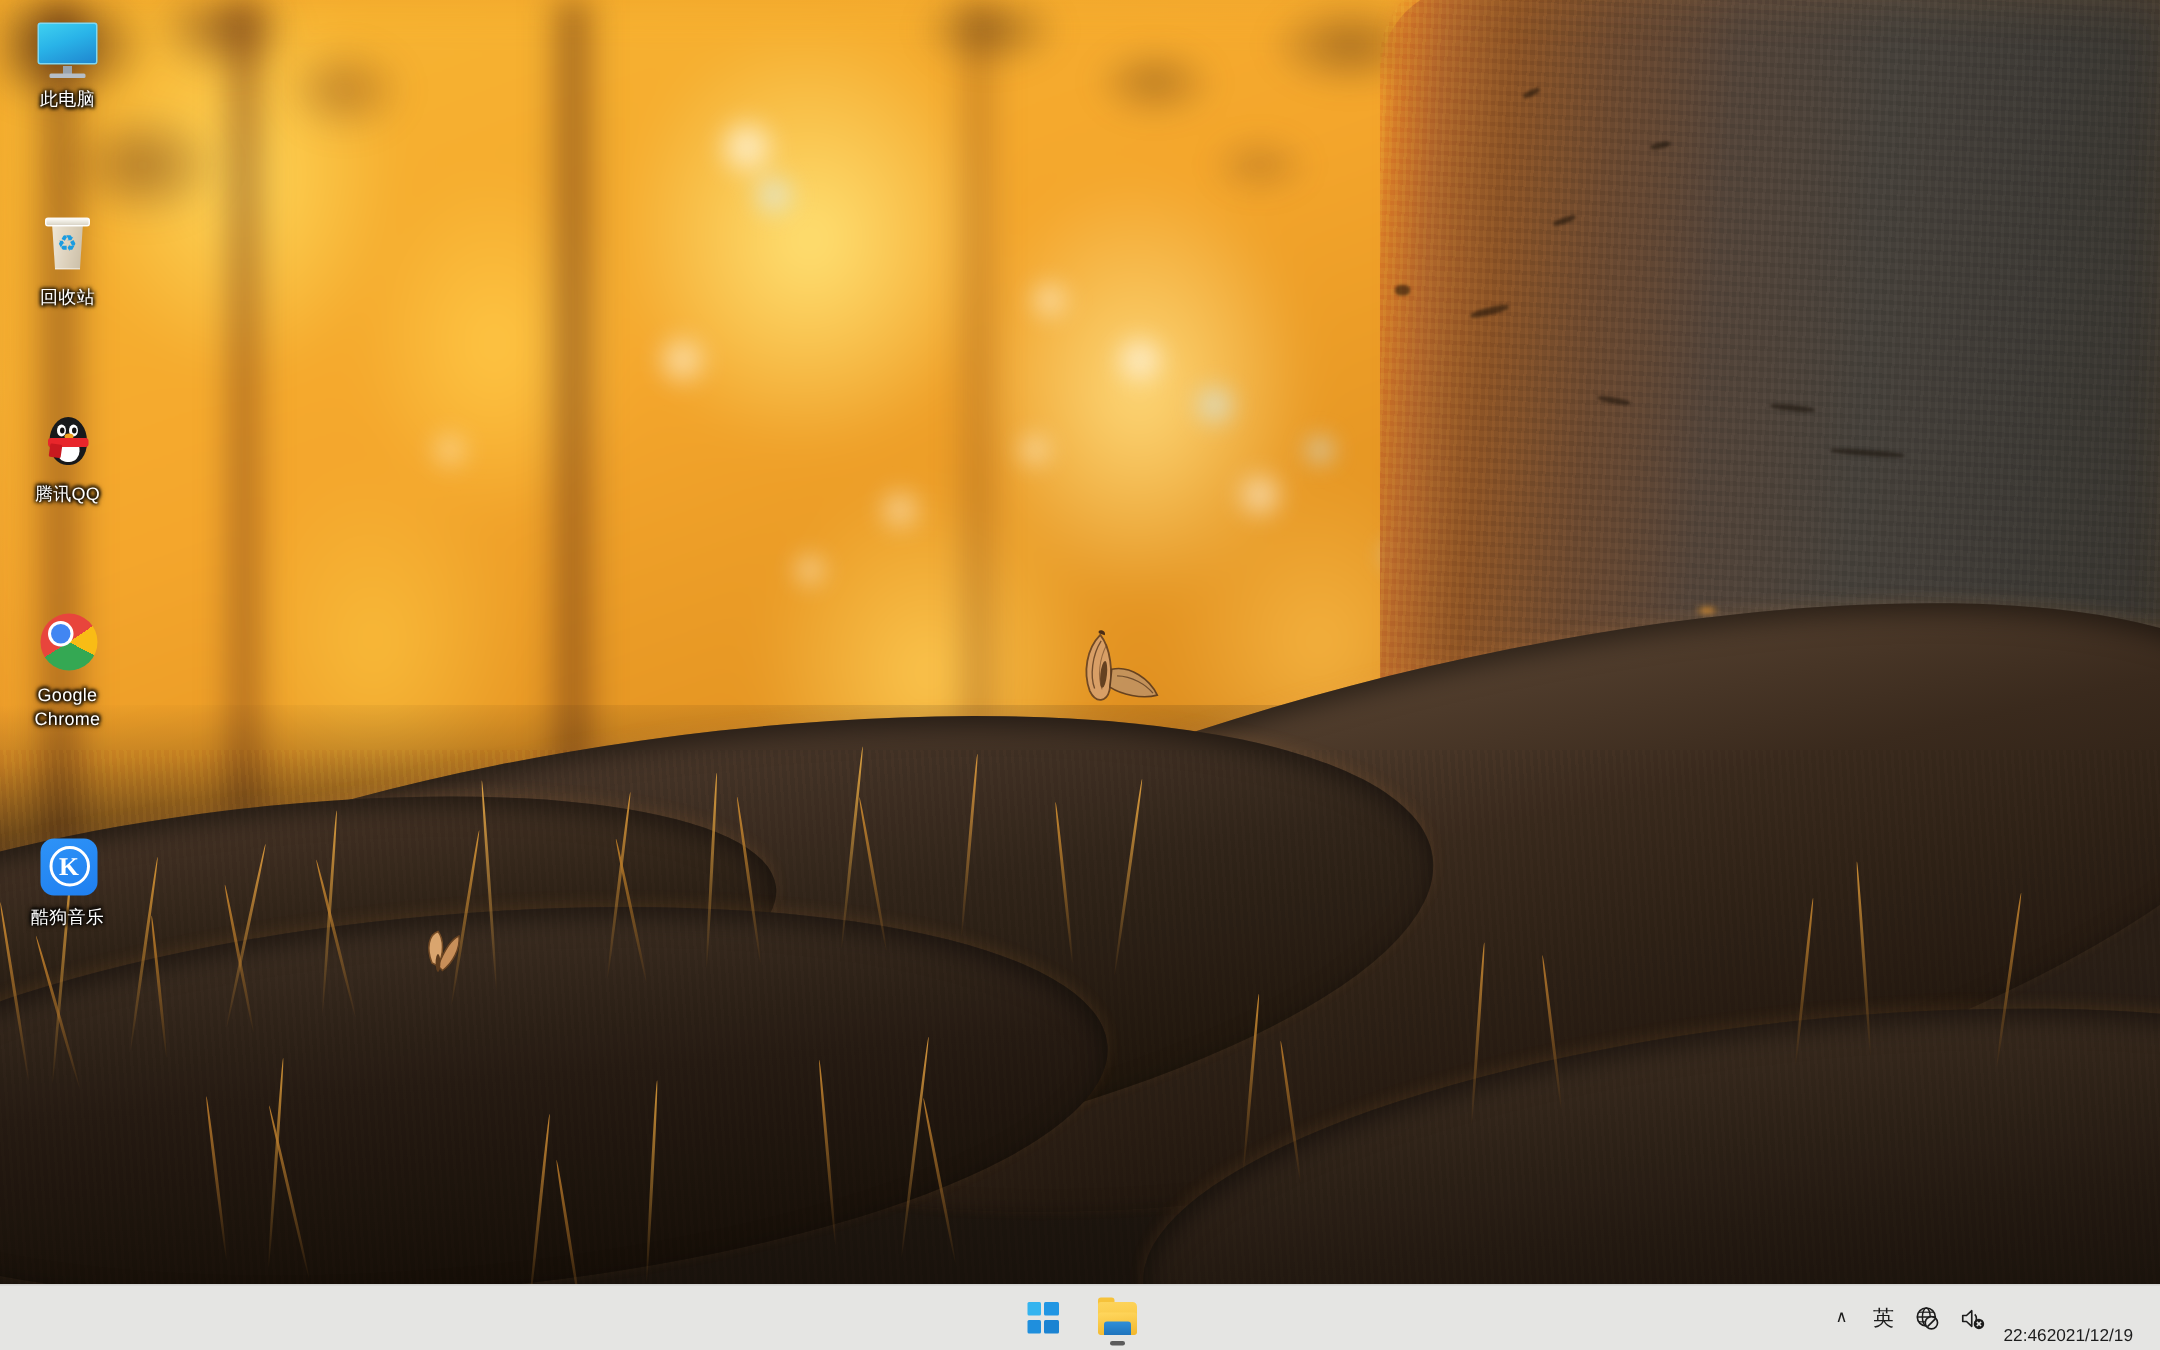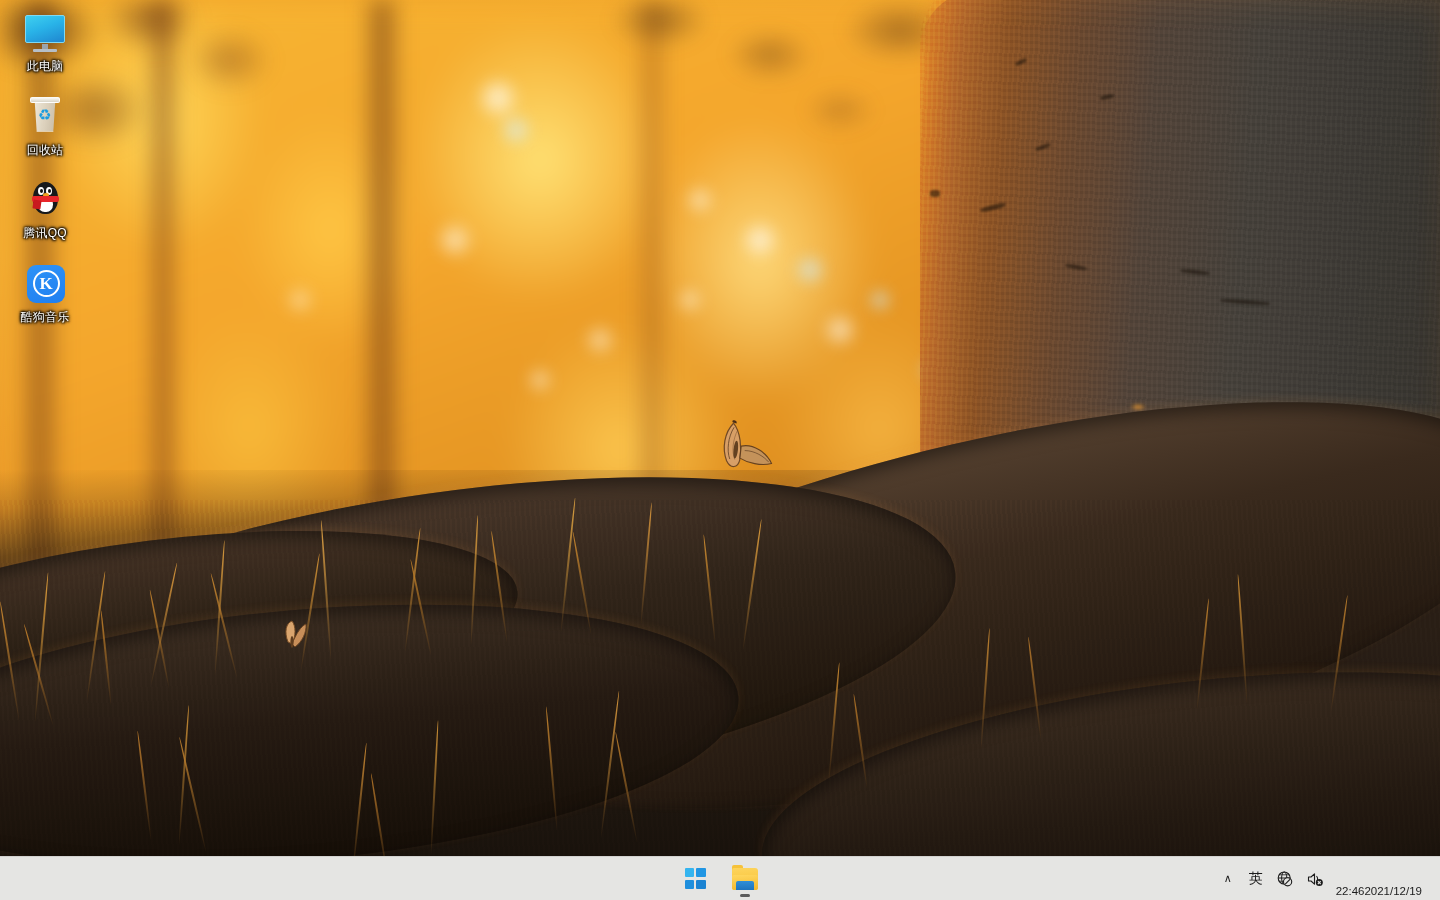--- a/index.html
+++ b/index.html
@@ -144,21 +144,21 @@
   
   .grass { position:absolute; transform-origin:bottom center; border-radius:50%; }
 
   
   .butterfly-main { position:absolute; left:700px; top:410px; width:80px; height:80px; }
   .butterfly-small { position:absolute; left:266px; top:618px; width:50px; height:36px; }
 
   
   #icon-grid {
     position:absolute; left:0; top:0; width:90px; padding-top:6px;
-    display:flex; flex-direction:column; align-items:center;
+    display:flex; flex-direction:column; align-items:center;gap:48px;
   }
   .desk-icon {
     width:74px; display:flex; flex-direction:column; align-items:center;
     margin-bottom:14px; cursor:default; border-radius:3px; padding:3px 0 2px;
   }
   .desk-icon .glyph {
     width:48px; height:48px; display:flex; align-items:center; justify-content:center;
     position:relative; margin-bottom:3px;
   }
   .desk-icon .caption {
@@ -419,20 +419,28 @@
           <span class="ic-qq-eye r"></span>
         <span class="ic-qq-pupil l"></span>
           <span class="ic-qq-pupil r"></span>
         <span class="ic-qq-beak"></span>
         <span class="ic-qq-scarf"></span>
         <span class="ic-qq-scarf2"></span>
       </span>
       <span class="caption">腾讯QQ</span>
     </div>
 
+    <div class="desk-icon">
+      <span class="glyph">
+        <span class="ic-chrome"></span>
+        <span class="ic-chrome-white"></span>
+        <span class="ic-chrome-blue"></span>
+      </span>
+      <span class="caption two-line">Google Chrome</span>
+    </div>
 
     <div class="desk-icon">
       <span class="glyph">
         <span class="ic-kugou">
             <span class="ic-kugou-ring">
               <span class="ic-kugou-k">K</span>
             </span>
           </span>
       </span>
       <span class="caption">酷狗音乐</span>

